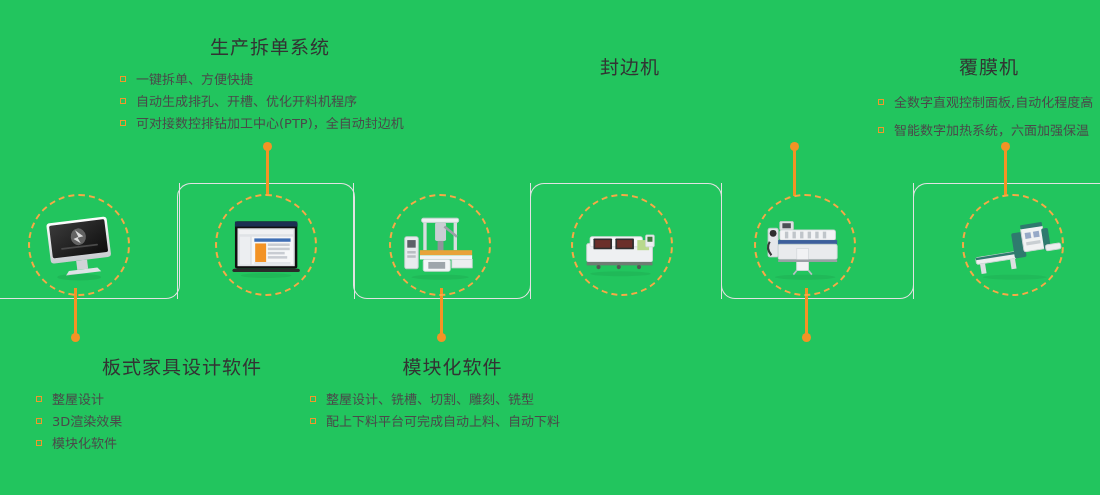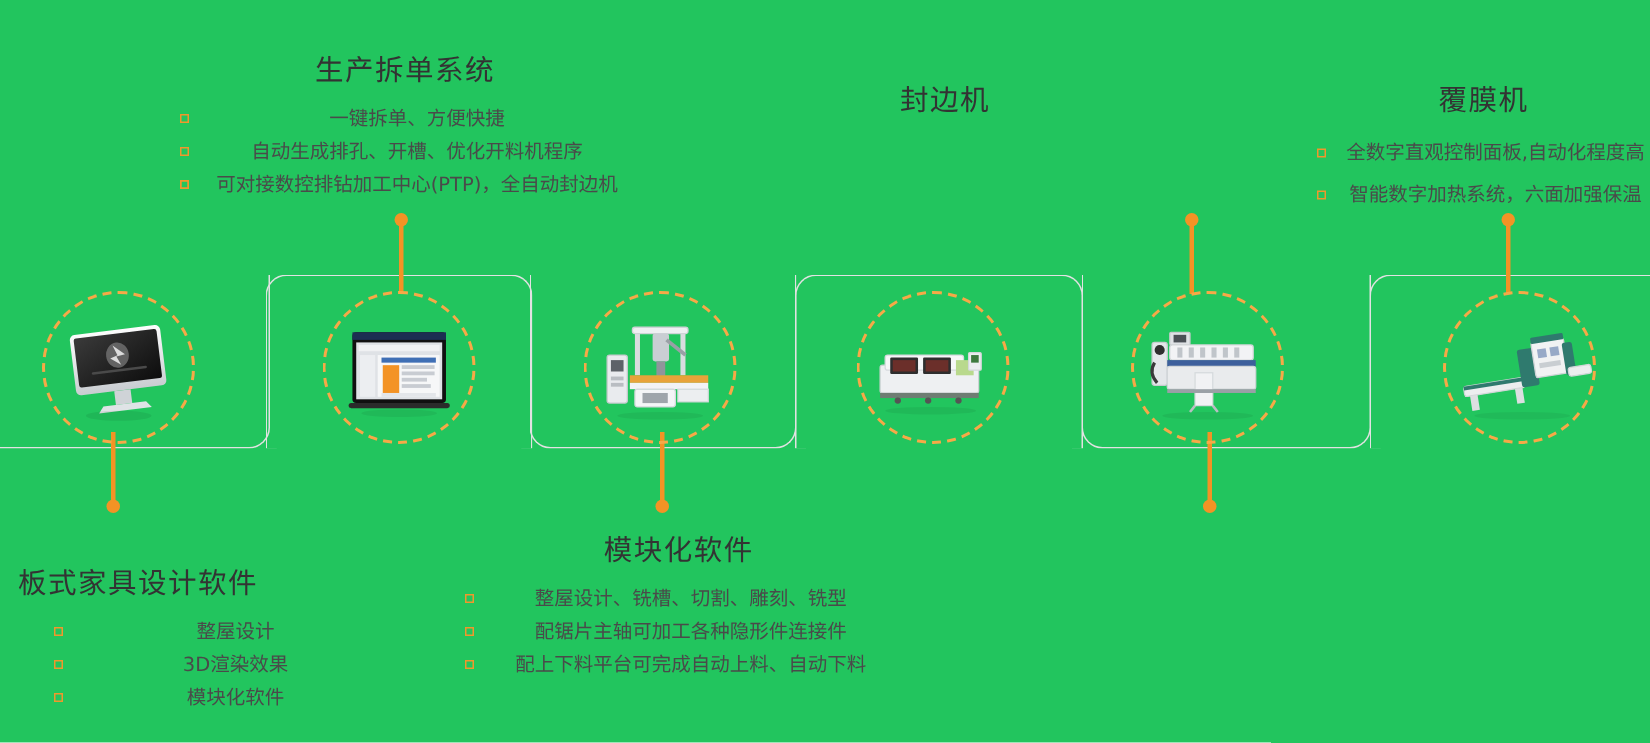--- a/index.html
+++ b/index.html
@@ -87,34 +87,33 @@
   }
   .block h3 {
     margin: 0 0 9px 0;
     font-size: 19px;
     font-weight: normal;
     color: #333333;
     letter-spacing: 1px;
     line-height: 1.25;
   }
   .block.center h3 { text-align: center; }
-  .block.lead h3 { text-align: left; margin-top: 22px; }
+  .block.lead h3 { text-align: right; }
   .bullets {
     list-style: none;
     margin: 0;
     padding: 0;
   }
   .bullets li {
     position: relative;
     padding-left: 16px;
     font-size: 13px;
     line-height: 22px;
     color: #4a4a4a;
     white-space: nowrap;
-    text-align: center;
   }
   .bullets li .mk {
     position: absolute;
     left: 0;
     top: 7px;
     width: 6px;
     height: 6px;
     border: 1px solid #f0972c;
     box-sizing: border-box;
   }
@@ -324,19 +323,18 @@
       <li><span class="mk"></span><span>整屋设计</span></li>
       <li><span class="mk"></span><span>3D渲染效果</span></li>
       <li><span class="mk"></span><span>模块化软件</span></li>
     </ul>
   </div>
 
   <div class="block center" style="left:310px; top:356px; width:285px;">
     <h3>模块化软件</h3>
     <ul class="bullets">
       <li><span class="mk"></span><span>整屋设计、铣槽、切割、雕刻、铣型</span></li>
-      <li><span class="mk"></span><span>配锯片主轴可加工各种隐形件连接件</span></li>
       <li><span class="mk"></span><span>配上下料平台可完成自动上料、自动下料</span></li>
     </ul>
   </div>
 
 
 </div>
 
 </body></html>

